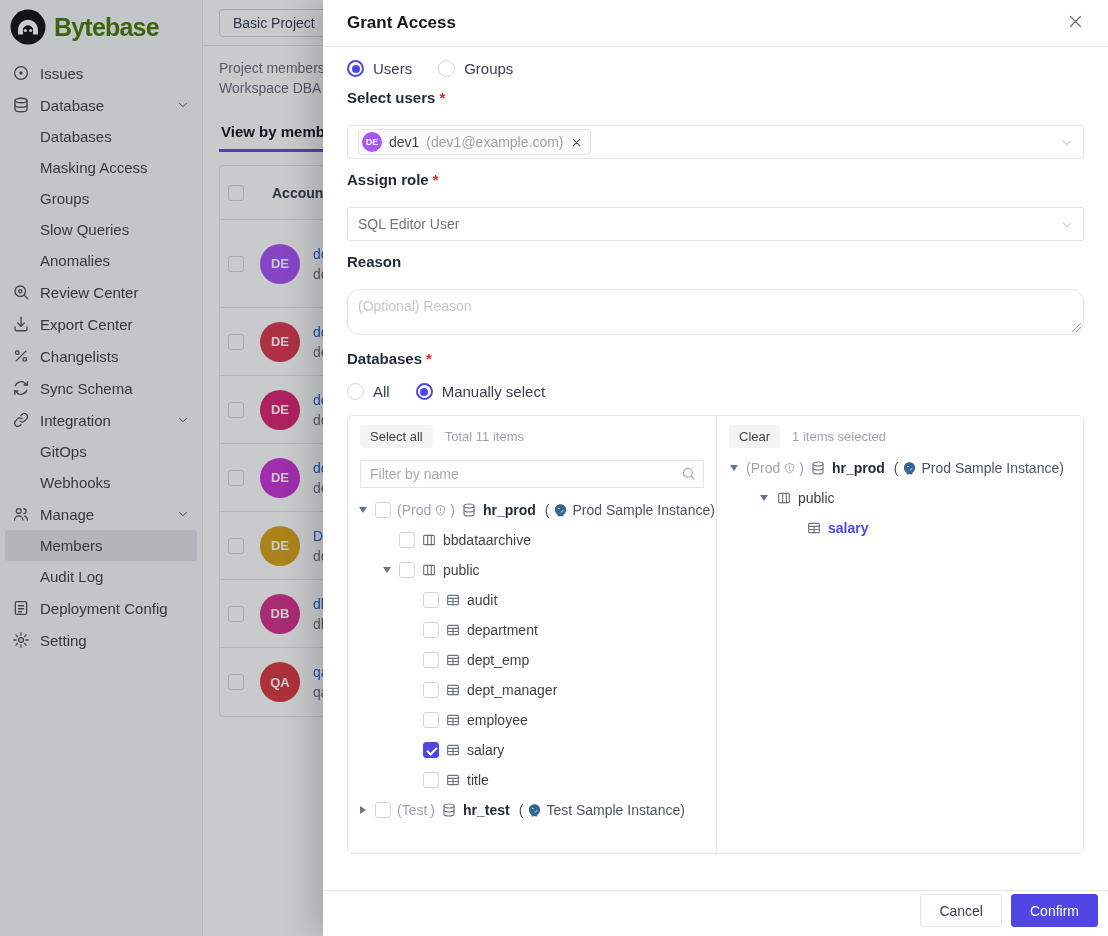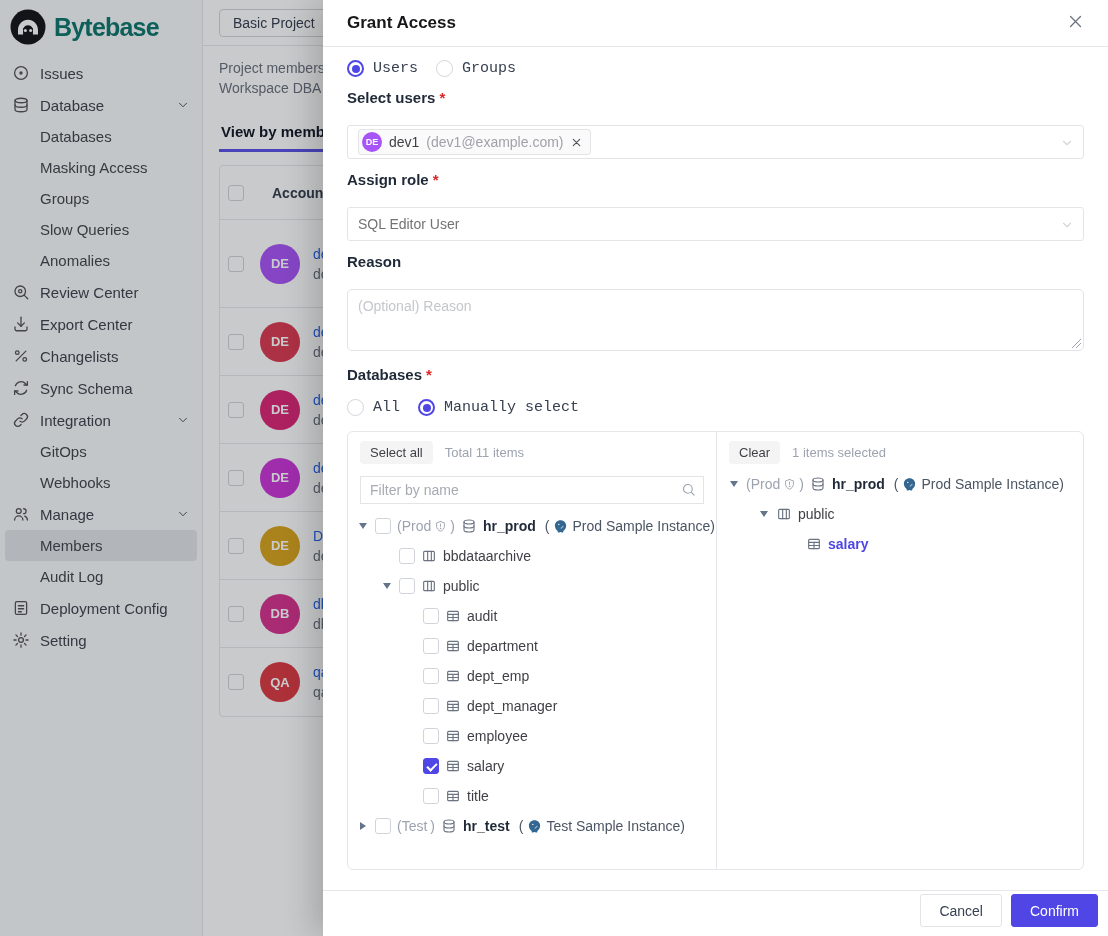--- a/index.html
+++ b/index.html
@@ -4,21 +4,21 @@
 <style>
   * { margin:0; padding:0; box-sizing:border-box; }
   html,body { width:1108px; height:936px; }
   body { position:relative; overflow:hidden; background:#fff;
          font-family:"Liberation Sans", sans-serif; color:#111827; font-size:14px; }
 
   
   .sidebar { position:absolute; left:0; top:0; width:203px; height:936px;
              background:#f8fafc; border-right:1px solid #e5e7eb; }
   .logo-row { display:flex; align-items:center; gap:8px; padding:9px 10px 12px; }
-  .logo-text { font-size:25px; font-weight:800; letter-spacing:-0.8px; color:#0f766e; }
+  .logo-text { font-size:25px; font-weight:800; letter-spacing:-0.8px; color:#4d7c0f; }
   .side-item { display:flex; align-items:center; gap:10px; height:32px; padding:0 12px;
                font-size:15px; color:#3f4550; font-weight:500; cursor:pointer; }
   .side-item .ic { color:#52525b; }
   .side-item.sub { padding-left:40px; font-weight:400; color:#44484f; height:31px; }
   .side-item.active { background:#e2e4e8; border-radius:4px; margin:0 5px; padding-left:35px; }
   .side-chev { margin-left:auto; color:#6b7280; }
 
   .main { position:absolute; left:203px; top:0; right:0; height:100%; background:#fff; }
   .topbar { height:46px; border-bottom:1px solid #e5e7eb; display:flex; align-items:center; padding:0 16px; }
   .project-chip { border:1px solid #d4d4d8; border-radius:4px; padding:5px 13px;
@@ -42,21 +42,21 @@
   
   .cb { width:16px; height:16px; border:1px solid #d1d5db; border-radius:3px; background:#fff;
         flex:none; position:relative; }
   .cb.checked { background:#4f46e5; border-color:#4f46e5; }
   .cb.checked::after { content:""; position:absolute; left:3px; top:3.5px; width:8px; height:4px;
         border-left:2px solid #fff; border-bottom:2px solid #fff; transform:rotate(-45deg); }
   .radio { width:17px; height:17px; border-radius:50%; border:1px solid #d1d5db; background:#fff;
            flex:none; position:relative; }
   .radio.on { border:2px solid #4f46e5; }
   .radio.on::after { content:""; position:absolute; inset:2.5px; border-radius:50%; background:#4f46e5; }
-  .radio-row { display:flex; align-items:center; gap:18px;font-family:Liberation Mono, monospace; }
+  .radio-row { display:flex; align-items:center; gap:26px; }
   .radio-opt { display:flex; align-items:center; gap:9px; font-size:15px; color:#374151; cursor:pointer; }
   .ic { display:inline-flex; flex:none; }
   .ic svg { display:block; }
 
   
   .overlay { position:absolute; inset:0; background:rgba(10,12,18,0.22); }
   .modal { position:absolute; left:323px; top:0; right:0; bottom:0; background:#fff;
            box-shadow:-10px 0 30px rgba(0,0,0,0.18); }
   .modal-header { height:47px; padding:0 24px; display:flex; align-items:center;
                   justify-content:space-between; border-bottom:1px solid #e5e7eb; }
@@ -71,21 +71,21 @@
   .chip { display:inline-flex; align-items:center; gap:7px; height:26px; padding:0 8px 0 3px;
           background:#fafafa; border:1px solid #e4e4e7; border-radius:3px; }
   .chip-avatar { width:20px; height:20px; border-radius:50%; background:#a855f7; color:#fff;
                  font-size:9px; font-weight:700; display:flex; align-items:center; justify-content:center; }
   .chip-name { color:#3f3f46; font-size:14px; }
   .chip-email { color:#a1a1aa; font-size:14px; }
   .chip-x { color:#52525b; cursor:pointer; display:inline-flex; }
   .sel-chevron { position:absolute; right:9px; top:10px; color:#d4d4d8; }
   .select-text { color:#737373; font-size:14px; }
   .ta-wrap { position:relative; margin-top:19px; }
-  textarea.reason { width:100%; height:62px; border:1px solid #e4e4e7; border-radius:5px; resize:none;
+  textarea.reason { width:100%; height:46px; border:1px solid #e4e4e7; border-radius:12px; resize:none;
             padding:8px 10px; font-family:"Liberation Sans",sans-serif; font-size:14px; color:#374151; display:block; }
   textarea.reason::placeholder { color:#c4c7cc; }
   .resize-corner { position:absolute; right:3px; bottom:3px; width:9px; height:9px;
      background:linear-gradient(135deg, transparent 45%, #9ca3af 45% 52%, transparent 52% 70%, #9ca3af 70% 77%, transparent 77%); }
 
   
   .picker { margin-top:15px; height:439px; border:1px solid #e5e7eb; border-radius:6px;
             display:flex; overflow:hidden; }
   .pick-left { width:369px; border-right:1px solid #e5e7eb; display:flex; flex-direction:column; }
   .pick-right { flex:1; display:flex; flex-direction:column; }

